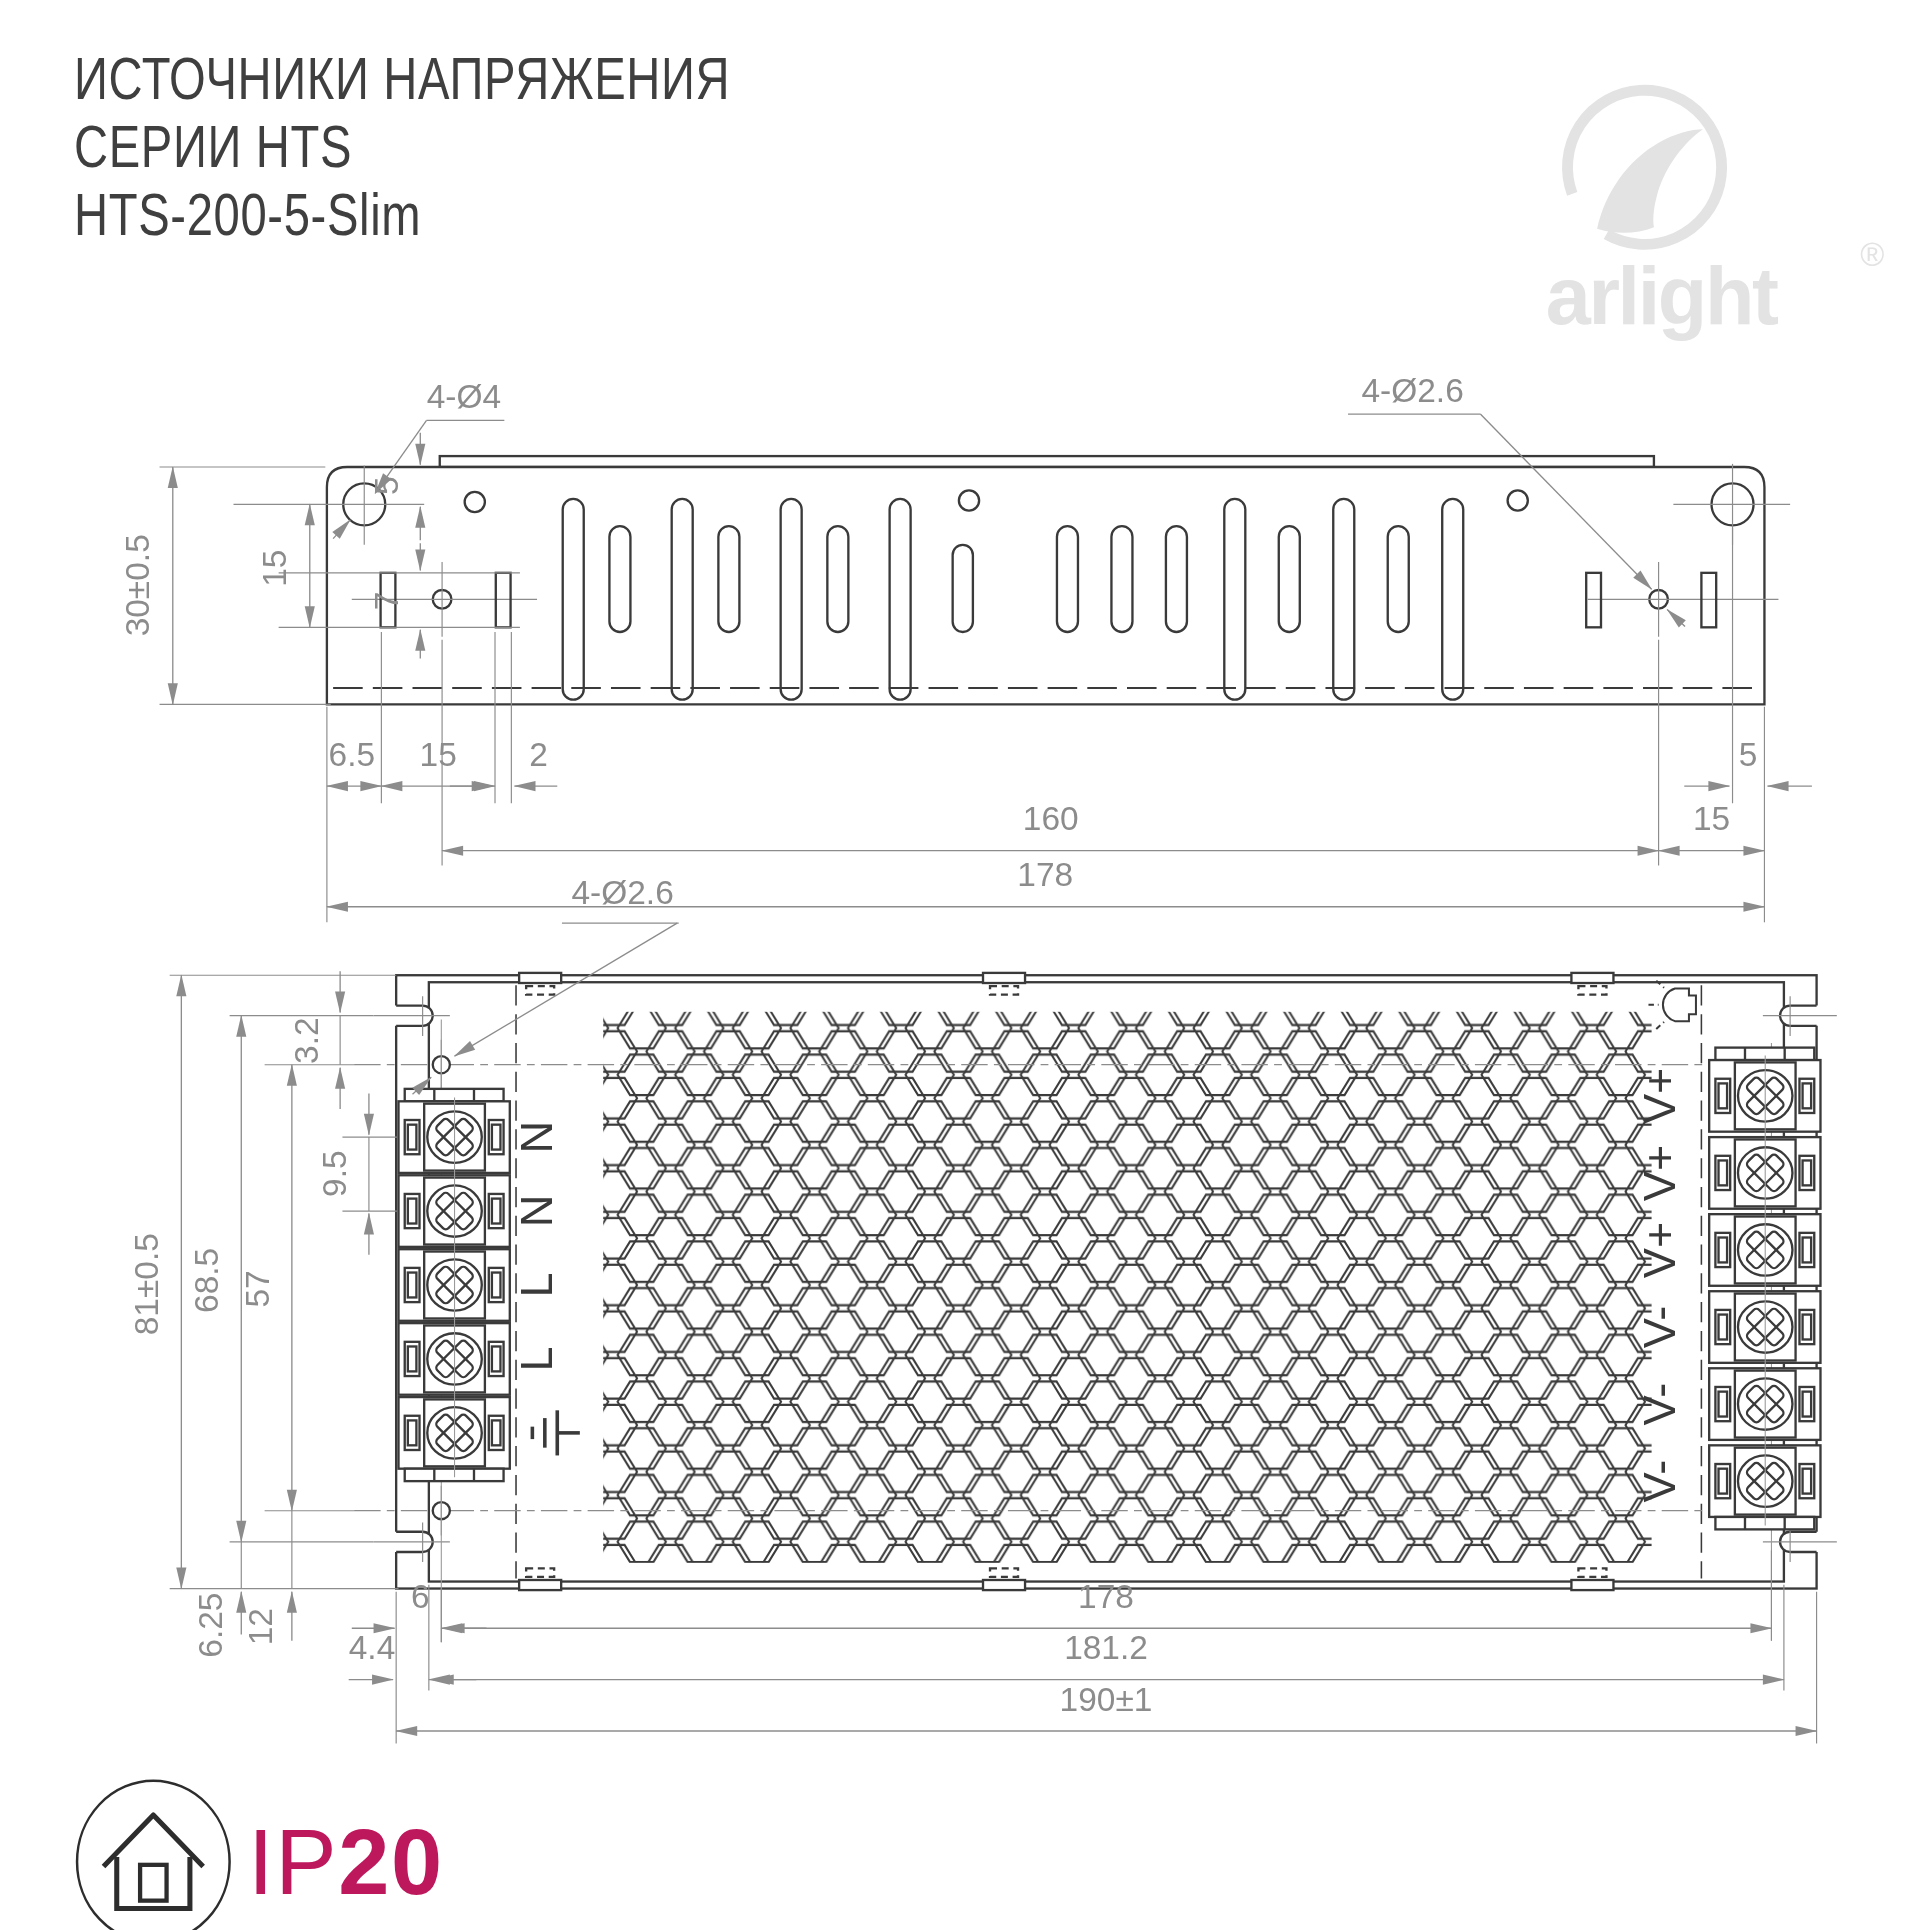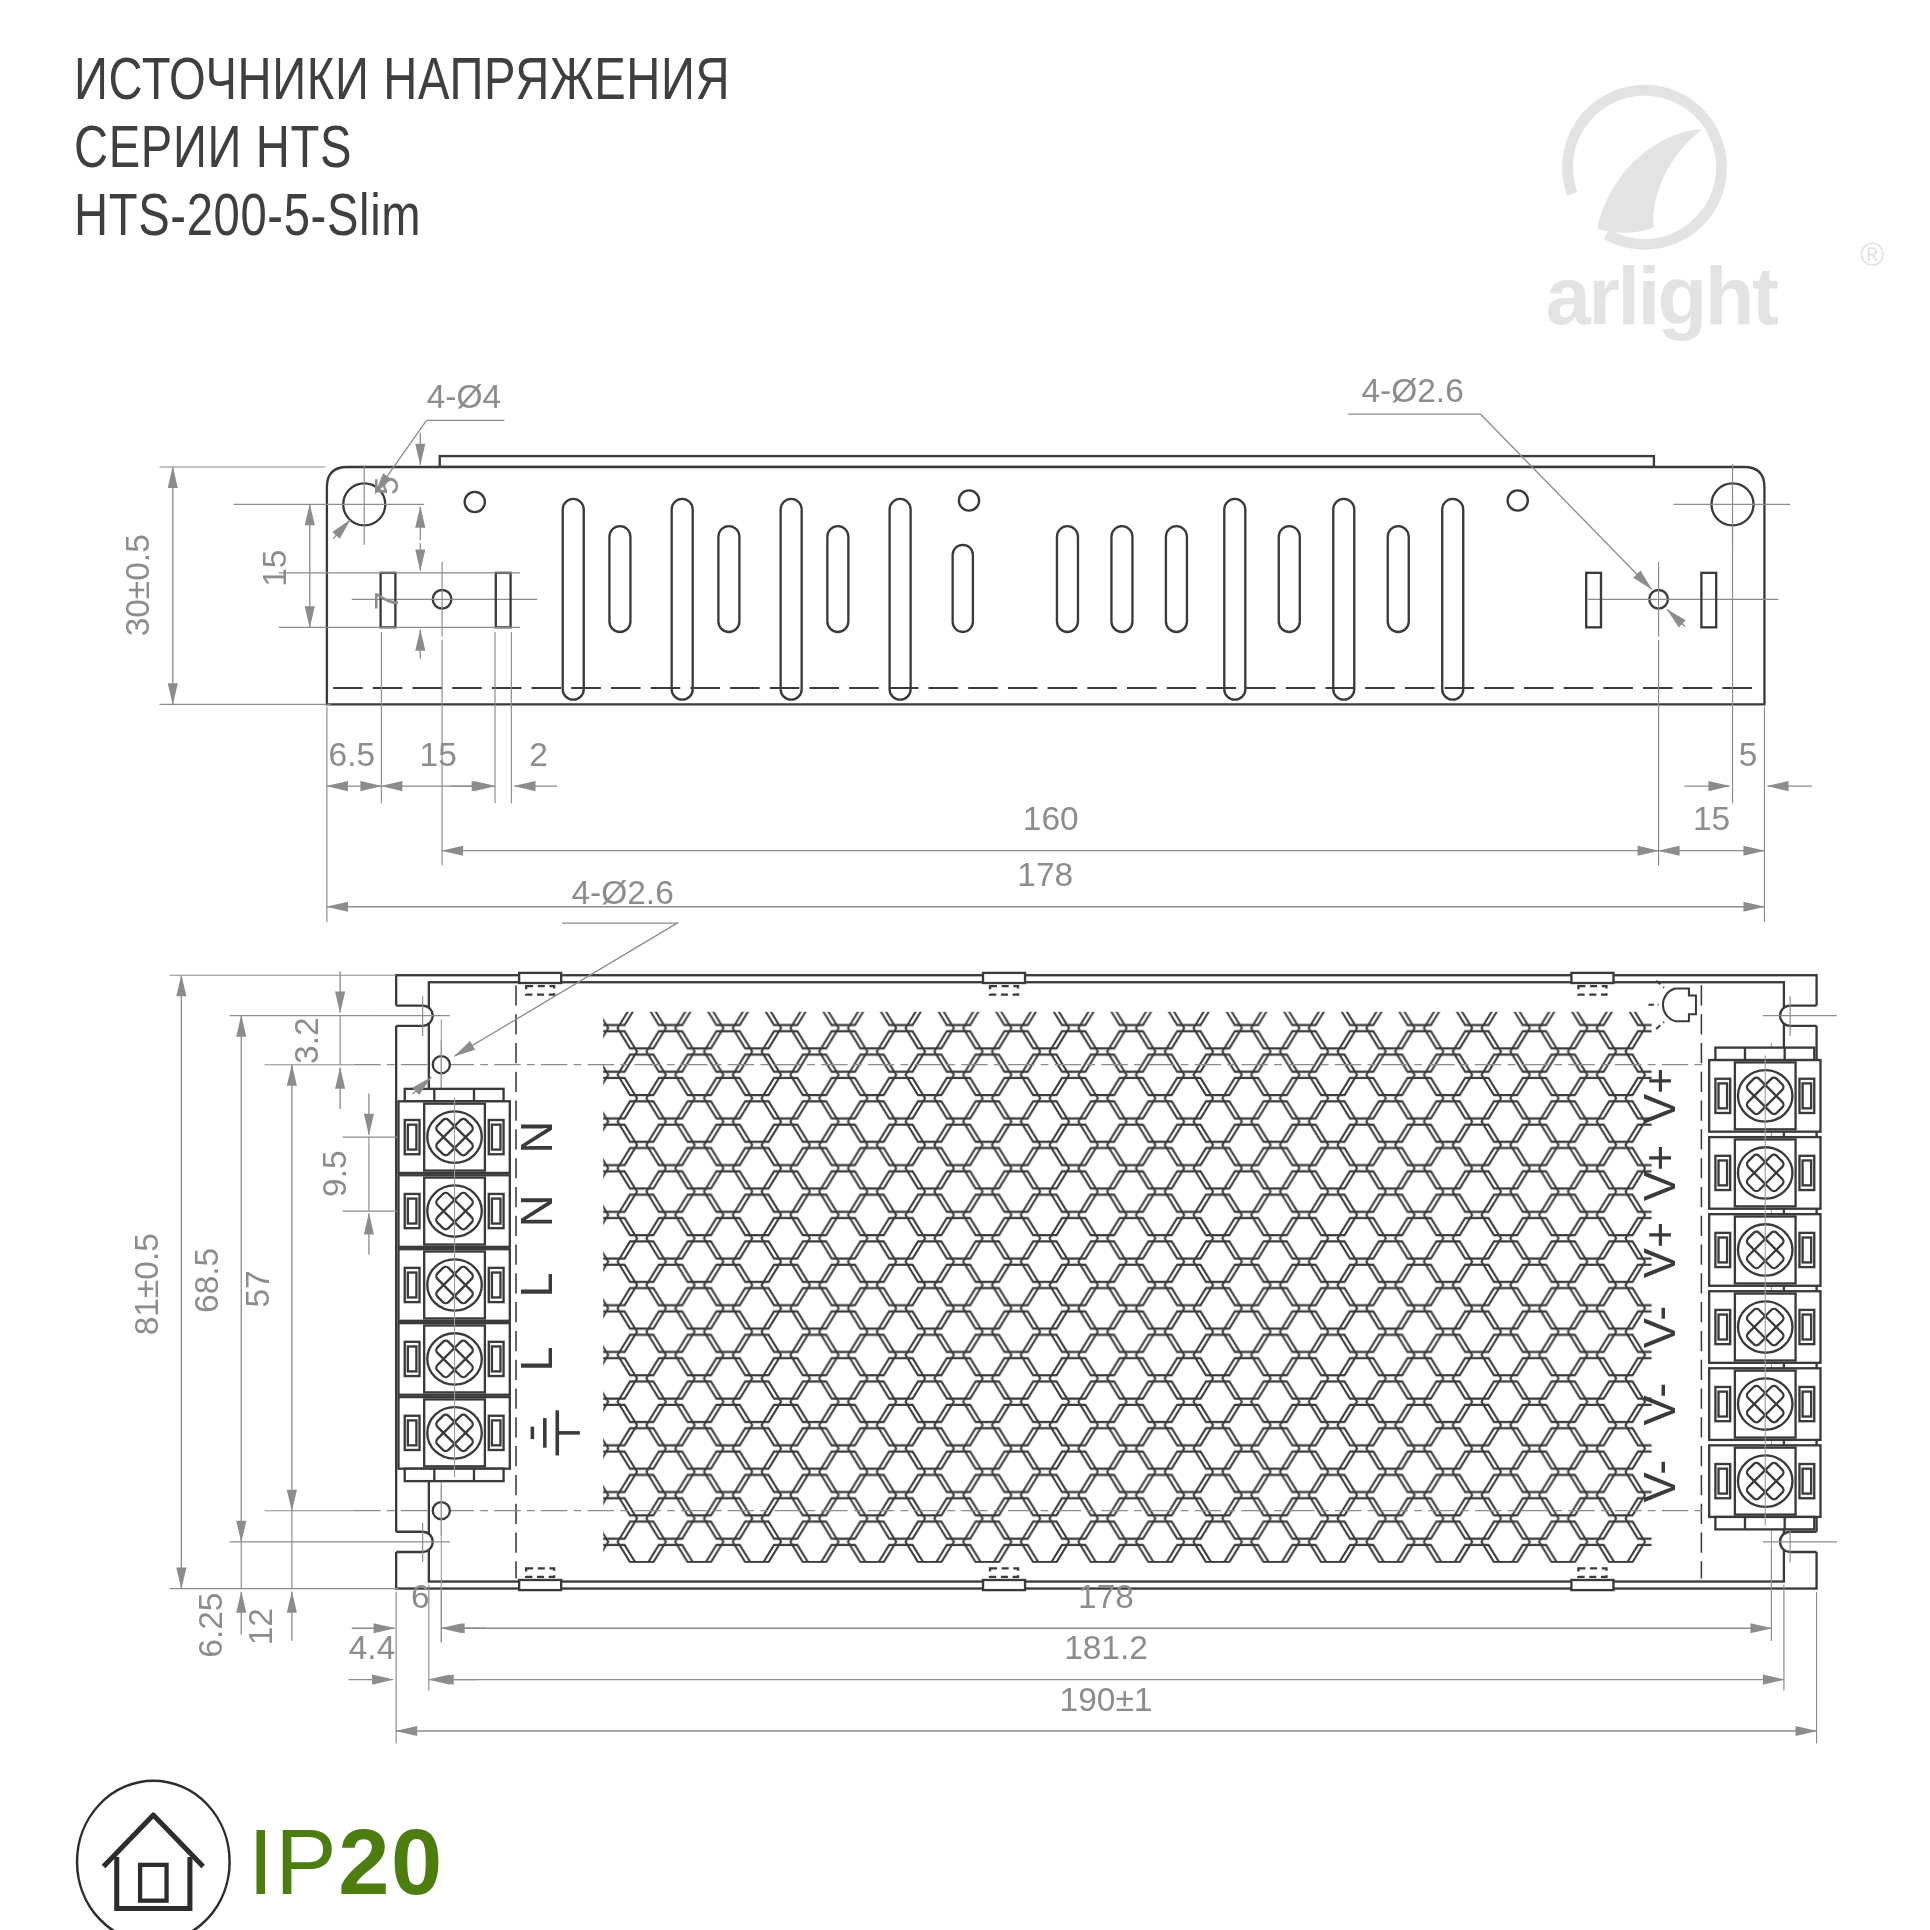--- a/index.html
+++ b/index.html
@@ -1,21 +1,21 @@
 <!DOCTYPE html>
 <html style="font-size:12.5px"><head>
 <meta charset="utf-8">
 <style>
   html,body{margin:0;padding:0;background:#ffffff;width:1931px;height:1931px;overflow:hidden;
     font-family:"Liberation Sans",sans-serif;}
   .page{position:relative;width:1931px;height:1429px;background:#fff;}
   .title{position:absolute;left:74px;top:45px;transform:scaleX(0.80);transform-origin:0 0;
     color:#3f3f3f;font-size:59px;line-height:68px;font-weight:400;letter-spacing:0.8px;white-space:nowrap;}
   .drawing-svg{position:absolute;left:0;top:0;}
-  .ipbadge{position:absolute;left:248px;top:1810px;font-size:92px;color:#4d7c0f;letter-spacing:1.6px;text-align:right;}
+  .ipbadge{position:absolute;left:248px;top:1810px;font-size:92px;color:#be185d;letter-spacing:1.6px;text-align:right;}
   .ipbadge .ip{font-weight:400;}
   .ipbadge .r20{font-weight:700;}
   
   .pl{stroke:#3a3a3a;fill:none;stroke-width:3px;}
   .plw{stroke:#3a3a3a;fill:#ffffff;stroke-width:3px;}
   .dl{stroke:#8c8c8c;fill:none;stroke-width:1.7px;}
   .ext{stroke:#8c8c8c;fill:none;stroke-width:1.5px;}
   .dt{fill:#8c8c8c;font-family:"Liberation Sans",sans-serif;font-size:43px;}
   .tl{fill:#3a3a3a;font-family:"Liberation Sans",sans-serif;font-size:58px;}
   .dashdark{stroke:#3a3a3a;fill:none;stroke-width:2.4px;stroke-dasharray:38 13;}

